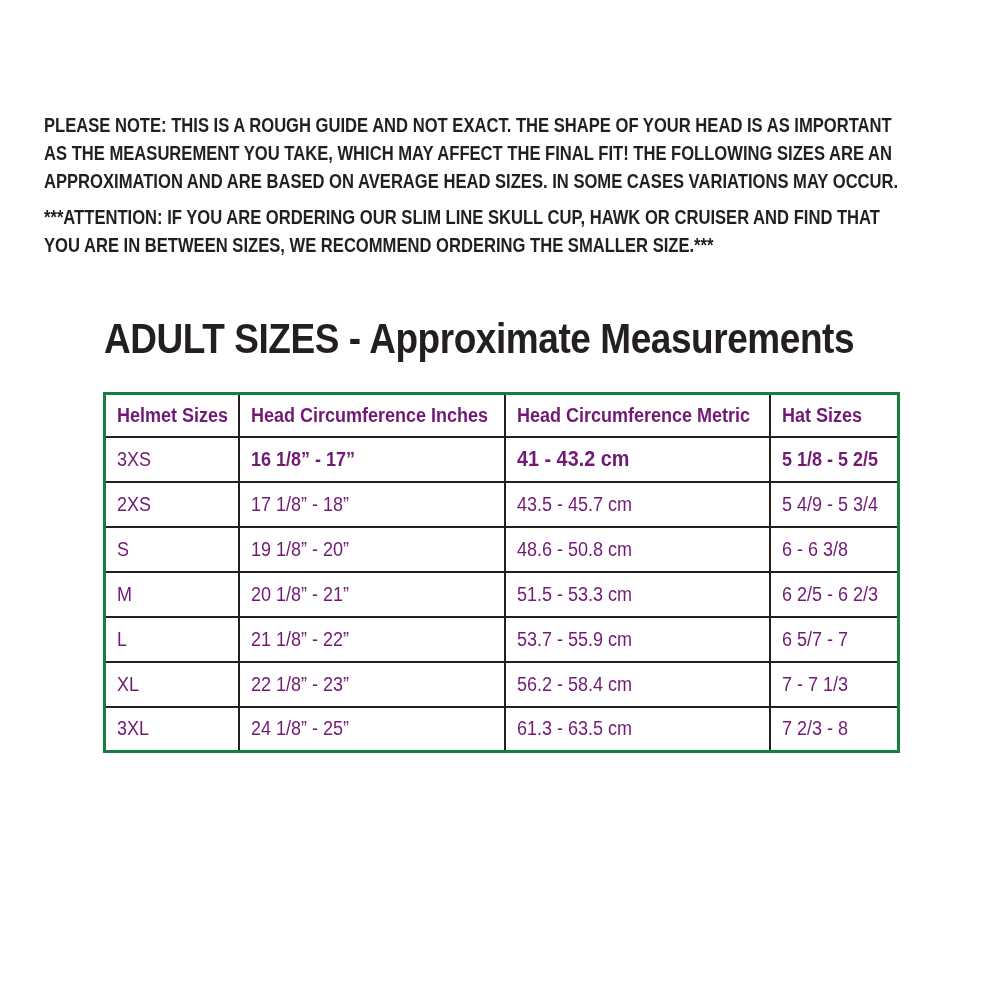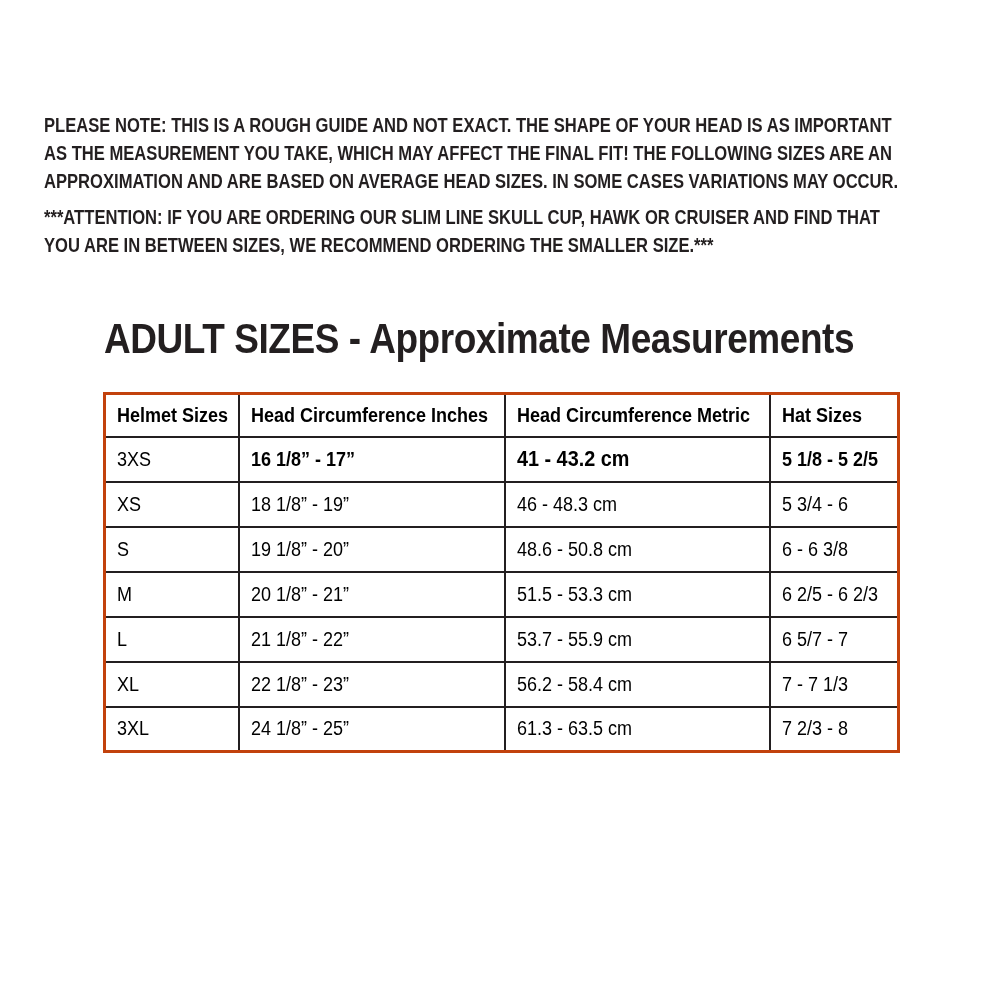--- a/index.html
+++ b/index.html
@@ -43,22 +43,22 @@
     color: #231f20;
   }
   
   .size-table {
     position: absolute;
     left: 103px;
     top: 392px;
     width: 794px;
     border-collapse: collapse;
     table-layout: fixed;
-    border: 3px solid #c2410c;
-    color: #000000;
+    border: 3px solid #15803d;
+    color: #701a75;
   }
   .size-table th, .size-table td {
     border: 2px solid #231f20;
     text-align: left;
     vertical-align: middle;
     padding: 0 2px 0 11px;
     overflow: hidden;
   }
   .size-table th { height: 43px; font-size: 20px; font-weight: 700; }
   .size-table td { height: 45px; font-size: 20px; font-weight: 400; }
@@ -108,24 +108,24 @@
       </tr>
     </thead>
     <tbody>
       <tr>
         <td><span class="cond">3XS</span></td>
         <td><span class="cond">16 1/8” - 17”</span></td>
         <td><span class="cond">41 - 43.2 cm</span></td>
         <td><span class="cond">5 1/8 - 5 2/5</span></td>
       </tr>
       <tr>
-        <td><span class="cond">XS</span></td>
-        <td><span class="cond">18 1/8” - 19”</span></td>
-        <td><span class="cond">46 - 48.3 cm</span></td>
-        <td><span class="cond">5 3/4 - 6</span></td>
+        <td><span class="cond">2XS</span></td>
+        <td><span class="cond">17 1/8” - 18”</span></td>
+        <td><span class="cond">43.5 - 45.7 cm</span></td>
+        <td><span class="cond">5 4/9 - 5 3/4</span></td>
       </tr>
       <tr>
         <td><span class="cond">S</span></td>
         <td><span class="cond">19 1/8” - 20”</span></td>
         <td><span class="cond">48.6 - 50.8 cm</span></td>
         <td><span class="cond">6 - 6 3/8</span></td>
       </tr>
       <tr>
         <td><span class="cond">M</span></td>
         <td><span class="cond">20 1/8” - 21”</span></td>

